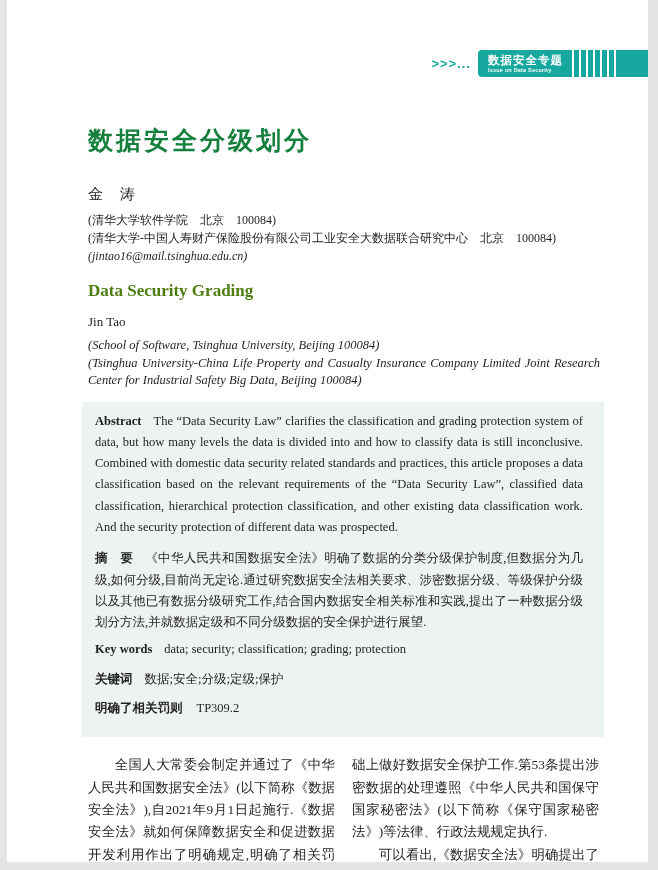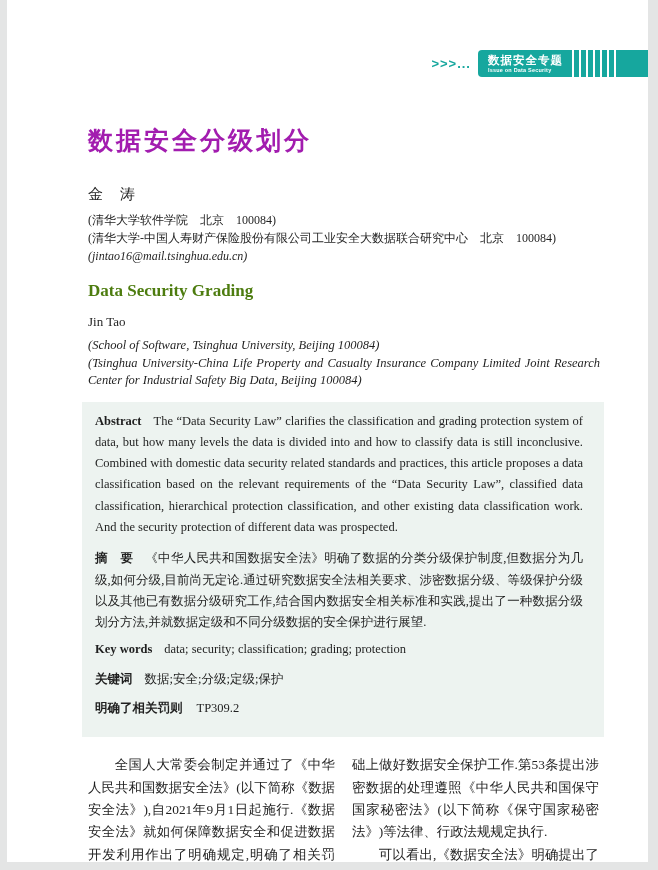--- a/index.html
+++ b/index.html
@@ -42,21 +42,21 @@
     background:
       repeating-linear-gradient(90deg,#ffffff 0 2px,var(--accent) 2px 7px);
     background-color:var(--accent);
   }
   .badge-solid{width:28px;height:100%;background:var(--accent);}
 
   
   .content{position:absolute;left:81px;top:124px;width:512px;}
   .title-cn{
     font-family:"Liberation Sans",sans-serif;
-    color:#a21caf;font-size:25px;font-weight:bold;letter-spacing:3px;
+    color:#15803d;font-size:25px;font-weight:bold;letter-spacing:3px;
     margin-bottom:28px;
   }
   .author-cn{font-size:15px;margin-bottom:7px;letter-spacing:1px;}
   .affil{font-size:12px;line-height:18px;}
   .email{margin-bottom:16px;font-style:italic;}
   .title-en{
     color:#4d7c0f;font-size:17px;font-weight:bold;
     margin:14px 0 13px 0;
   }
   .author-en{font-size:13px;margin-bottom:7px;}

